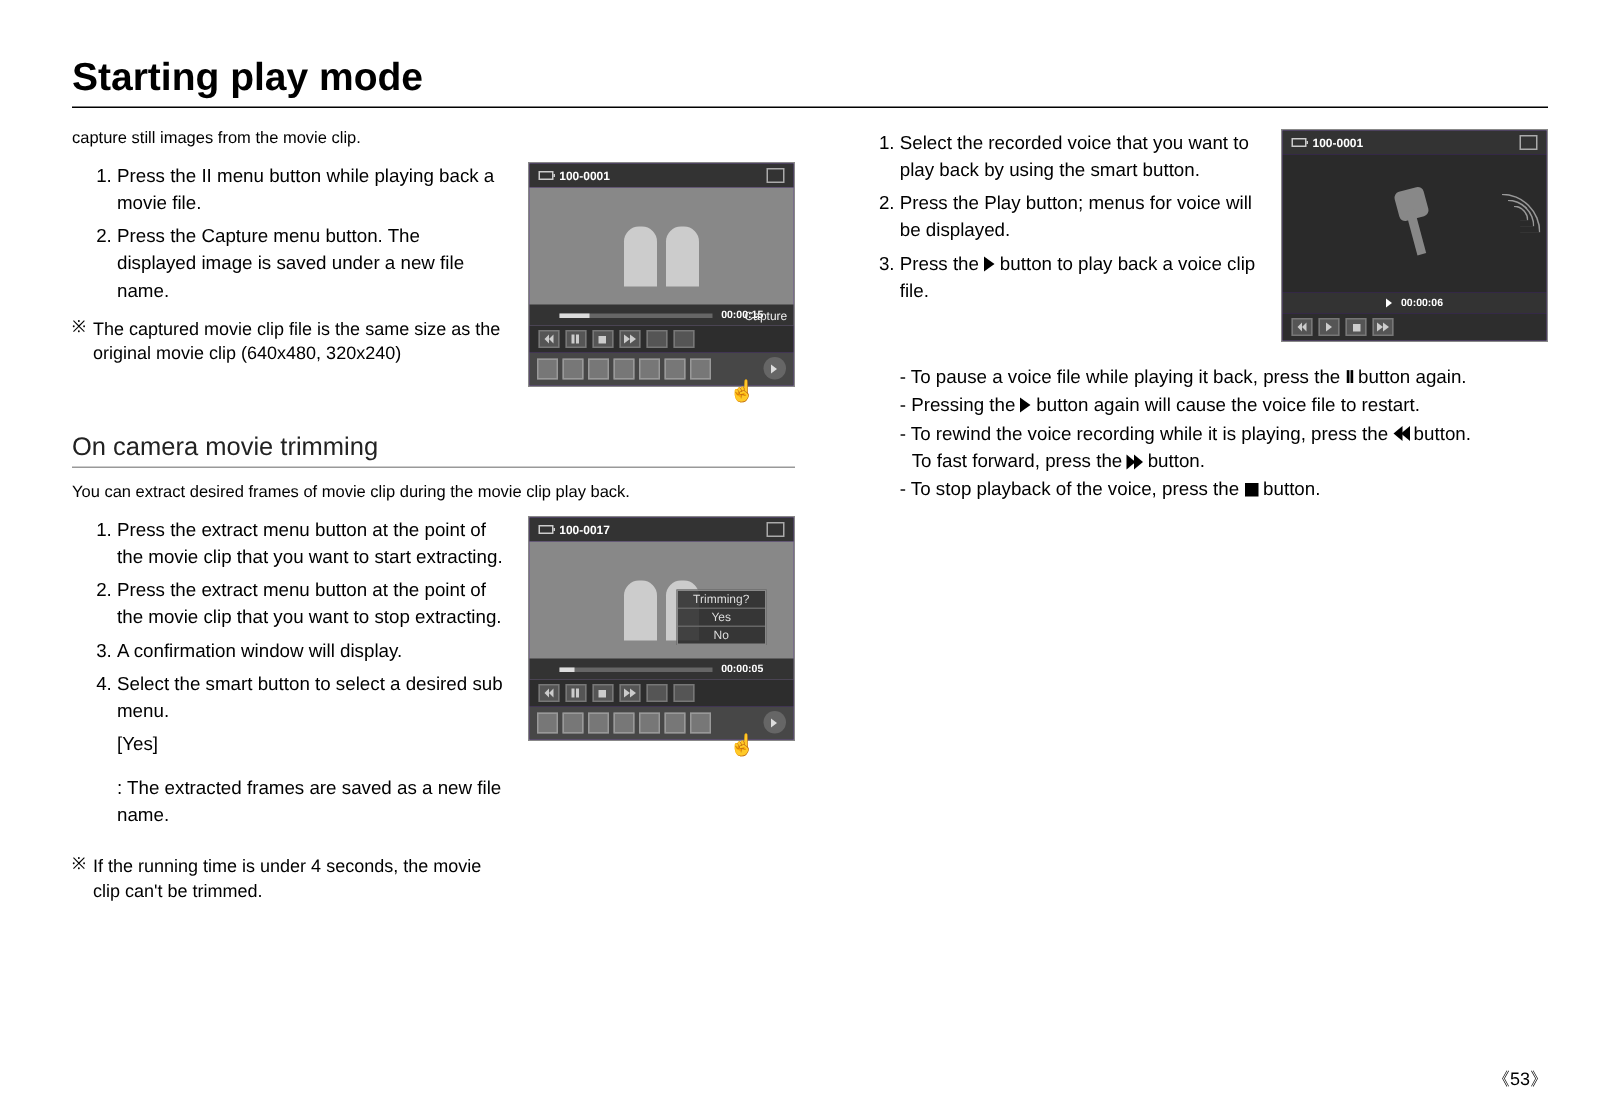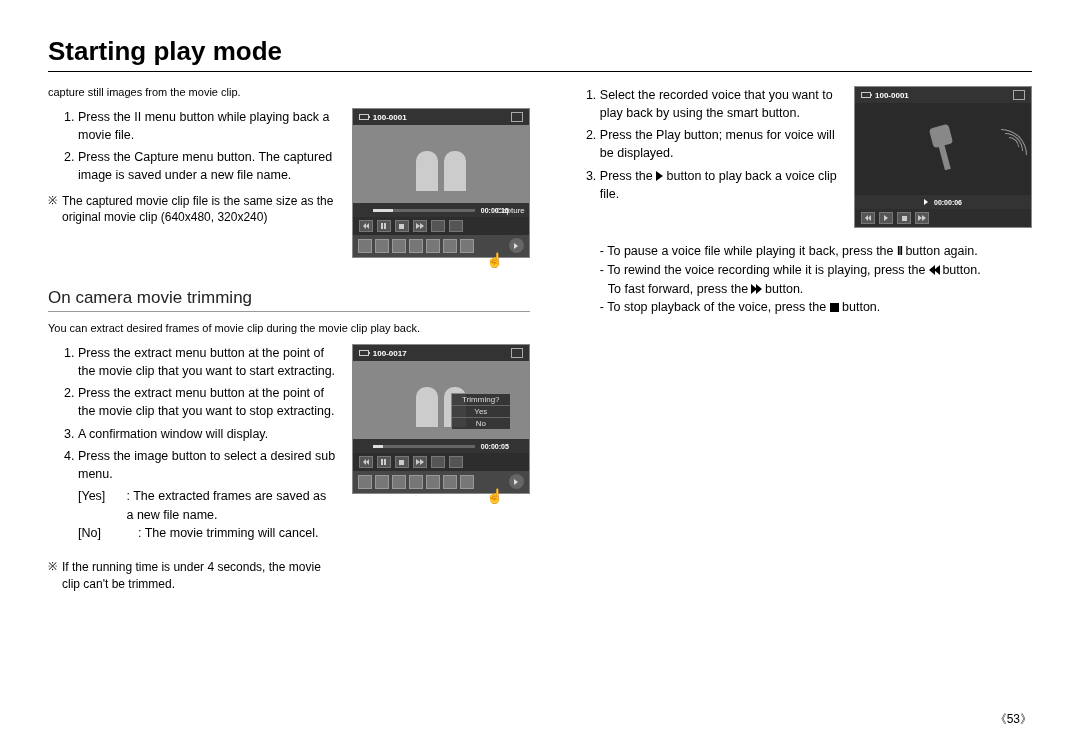--- a/index.html
+++ b/index.html
@@ -12,21 +12,21 @@
   .section-heading { font-size: 17px; font-weight: normal; border-bottom: 1px solid #999; padding-bottom: 3px; margin-bottom: 10px; color: #222; }
   .intro { font-size: 11px; margin-bottom: 10px; }
   .body-row { display: flex; gap: 16px; align-items: flex-start; margin-bottom: 14px; }
   .body-text { flex: 1; }
   ol.steps { list-style: decimal; padding-left: 30px; font-size: 12.5px; line-height: 1.45; }
   ol.steps li { margin-bottom: 4px; }
   .note { font-size: 12px; line-height: 1.4; padding-left: 14px; position: relative; margin-top: 8px; }
   .note::before { content: "※"; position: absolute; left: 0; top: 0; font-size: 11px; }
   .sub-indent { padding-left: 12px; font-size: 12.5px; line-height: 1.5; }
   .yesno { font-size: 12.5px; padding-left: 30px; line-height: 1.5; }
-  .yesno-row { display: flex; gap: 20px; }
+  .yesno-row { display: flex; gap: 10px; flex-direction: column; }
   .yesno-label { width: 40px; }
   
   .cam-shot { width: 178px; border: 1px solid #888; background: #4c1d95; font-family: Arial, sans-serif; }
   .cam-top { height: 16px; background: #333; display: flex; align-items: center; justify-content: space-between; padding: 0 6px; }
   .cam-top-left { display: flex; align-items: center; gap: 4px; }
   .cam-tiny { color: #fff; font-size: 8px; font-weight: bold; }
   .cam-icon-box { width: 12px; height: 10px; border: 1px solid #aaa; }
   .cam-photo { height: 92px; background: #888; position: relative; display:flex; align-items:center; justify-content:center; }
   .cam-photo-voice { height: 92px; background: #2a2a2a; position: relative; display:flex; align-items:center; justify-content:center; }
   .people { display:flex; gap:6px; }
@@ -88,21 +88,21 @@
 
     <div class="col-left">
 
       <div>
         <p class="intro">capture still images from the movie clip.</p>
 
         <div class="body-row">
           <div class="body-text">
             <ol class="steps">
               <li>Press the II menu button while playing back a movie file.</li>
-              <li>Press the Capture menu button. The captured image is saved under a new file name.</li>
+              <li>Press the Capture menu button. The displayed image is saved under a new file name.</li>
             </ol>
             <p class="note">The captured movie clip file is the same size as the original movie clip (640x480, 320x240)</p>
           </div>
 
           <div class="cam-wrapper">
             <div class="cam-shot">
               <div class="cam-top">
                 <div class="cam-top-left">
                   <span class="batt"></span>
                   <span class="cam-tiny">100-0001</span>
@@ -166,30 +166,26 @@
       <div class="section2">
         <h2 class="section-heading">On camera movie trimming</h2>
         <p class="intro">You can extract desired frames of movie clip during the movie clip play back.</p>
 
         <div class="body-row">
           <div class="body-text">
             <ol class="steps">
               <li>Press the extract menu button at the point of the movie clip that you want to start extracting.</li>
               <li>Press the extract menu button at the point of the movie clip that you want to stop extracting.</li>
               <li>A confirmation window will display.</li>
-              <li>Press the image button to select a desired sub menu.</li>
+              <li>Select the smart button to select a desired sub menu.</li>
             </ol>
             <div class="yesno">
               <div class="yesno-row">
                   <span class="yesno-label">[Yes]</span>
                   <span>: The extracted frames are saved as a new file name.</span>
-                </div>
-              <div class="yesno-row">
-                  <span class="yesno-label">[No]</span>
-                  <span>: The movie trimming will cancel.</span>
                 </div>
             </div>
             <p class="note" style="margin-top:16px;">If the running time is under 4 seconds, the movie clip can't be trimmed.</p>
           </div>
 
           <div class="cam-wrapper">
             <div class="cam-shot">
               <div class="cam-top">
                 <div class="cam-top-left">
                   <span class="batt"></span>
@@ -314,20 +310,23 @@
               </div>
             </div>
           </div>
         </div>
 
         <div class="sub-indent" style="margin-left:18px;">
           <div>
             <span>- To pause a voice file while playing it back, press the </span><span class="pause-txt">II</span><span> button again.</span>
           </div>
           <div>
+            <span>- Pressing the </span><span class="inline-icon i-play"></span><span> button again will cause the voice file to restart.</span>
+          </div>
+          <div>
             <span>- To rewind the voice recording while it is playing, press the </span><span class="inline-icon i-rew">
                 <span></span>
                 <span></span>
               </span><span> button.</span>
           </div>
           <div style="padding-left:8px;">
             <span>  To fast forward, press the </span><span class="inline-icon i-ff">
                 <span></span>
                 <span></span>
               </span><span> button.</span>

